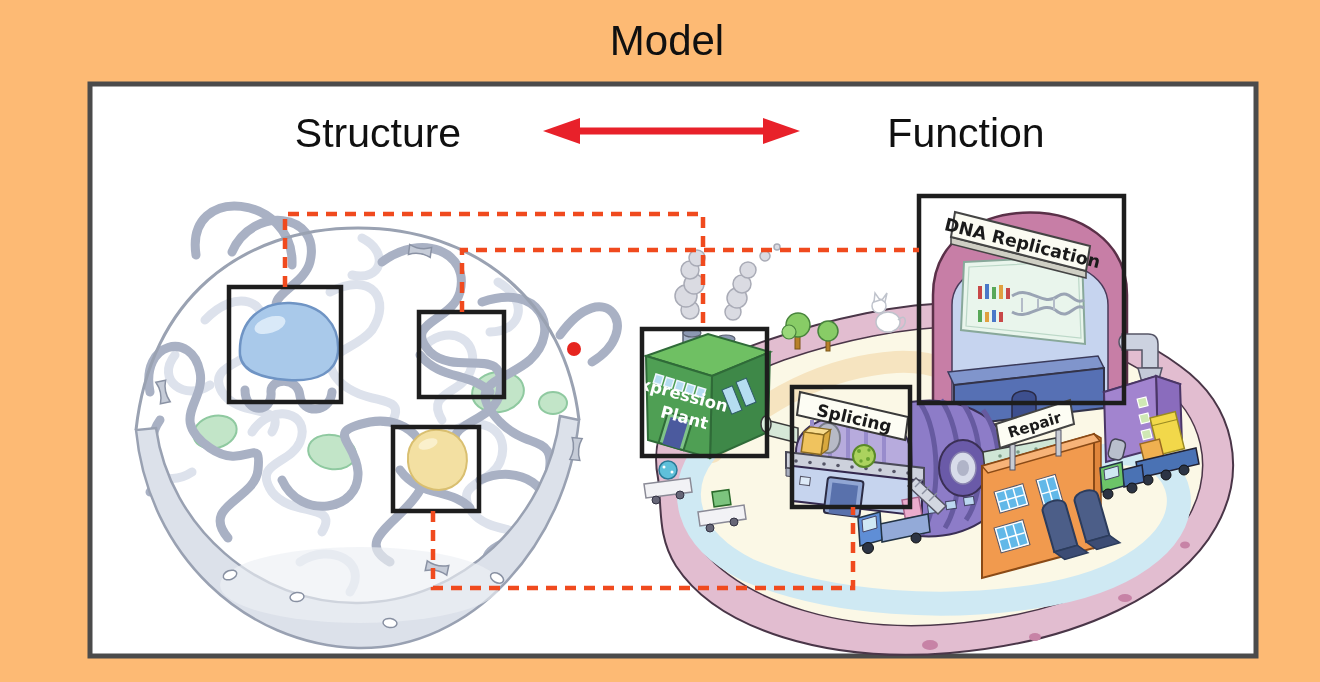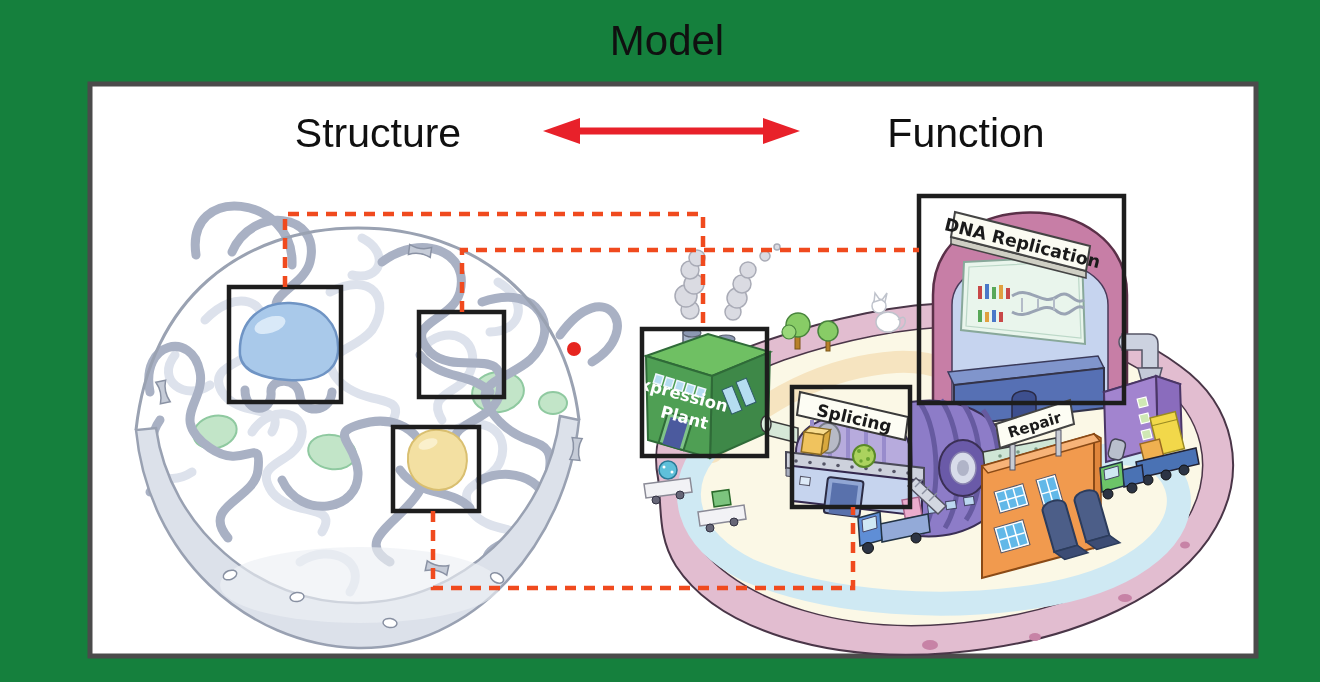--- a/index.html
+++ b/index.html
@@ -1,16 +1,16 @@
 <!DOCTYPE html>
 <html><head>
 <meta charset="utf-8">
 <style>
   html,body{margin:0;padding:0;background:#fff;}
-  .stage{position:relative;width:1320px;height:682px;background:#15803d;overflow:hidden;
+  .stage{position:relative;width:1320px;height:682px;background:#fdba74;overflow:hidden;
          font-family:"Liberation Sans",sans-serif;}
   .stage svg{position:absolute;left:0;top:0;}
   text{user-select:none;}
   .h-title{font:400 42px "Liberation Sans",sans-serif;fill:#101010;}
   .h-label{font:400 41px "Liberation Sans",sans-serif;fill:#101010;}
   .sign-txt{font-family:"DejaVu Sans",sans-serif;font-weight:600;fill:#1a1a1a;}
   .sign-white{font-family:"DejaVu Sans",sans-serif;font-weight:600;fill:#ffffff;}
 </style>
 </head>
 <body>

